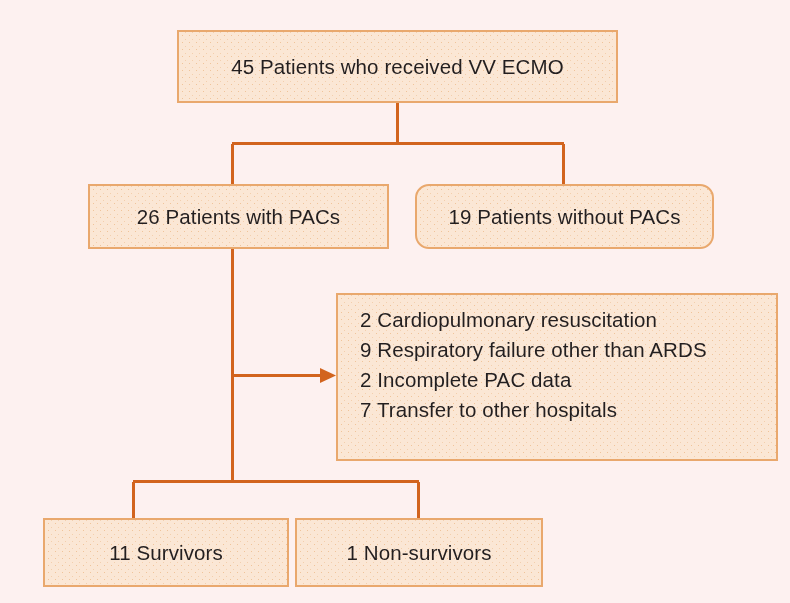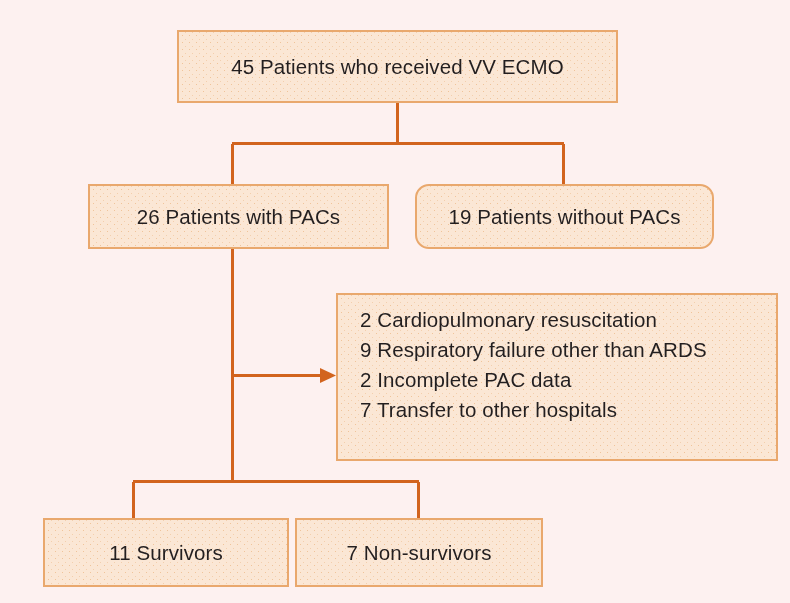--- a/index.html
+++ b/index.html
@@ -122,16 +122,16 @@
       <span class="excl-line">2 Incomplete PAC data</span>
       <span class="excl-line">7 Transfer to other hospitals</span>
     </div>
   </div>
 
   <div class="node center" id="node-survivors">
     <span class="label">11 Survivors</span>
   </div>
 
   <div class="node center" id="node-nonsurv">
-    <span class="label">7 Non-survivors</span>
+    <span class="label">1 Non-survivors</span>
   </div>
 
 </div>
 
 </body></html>

